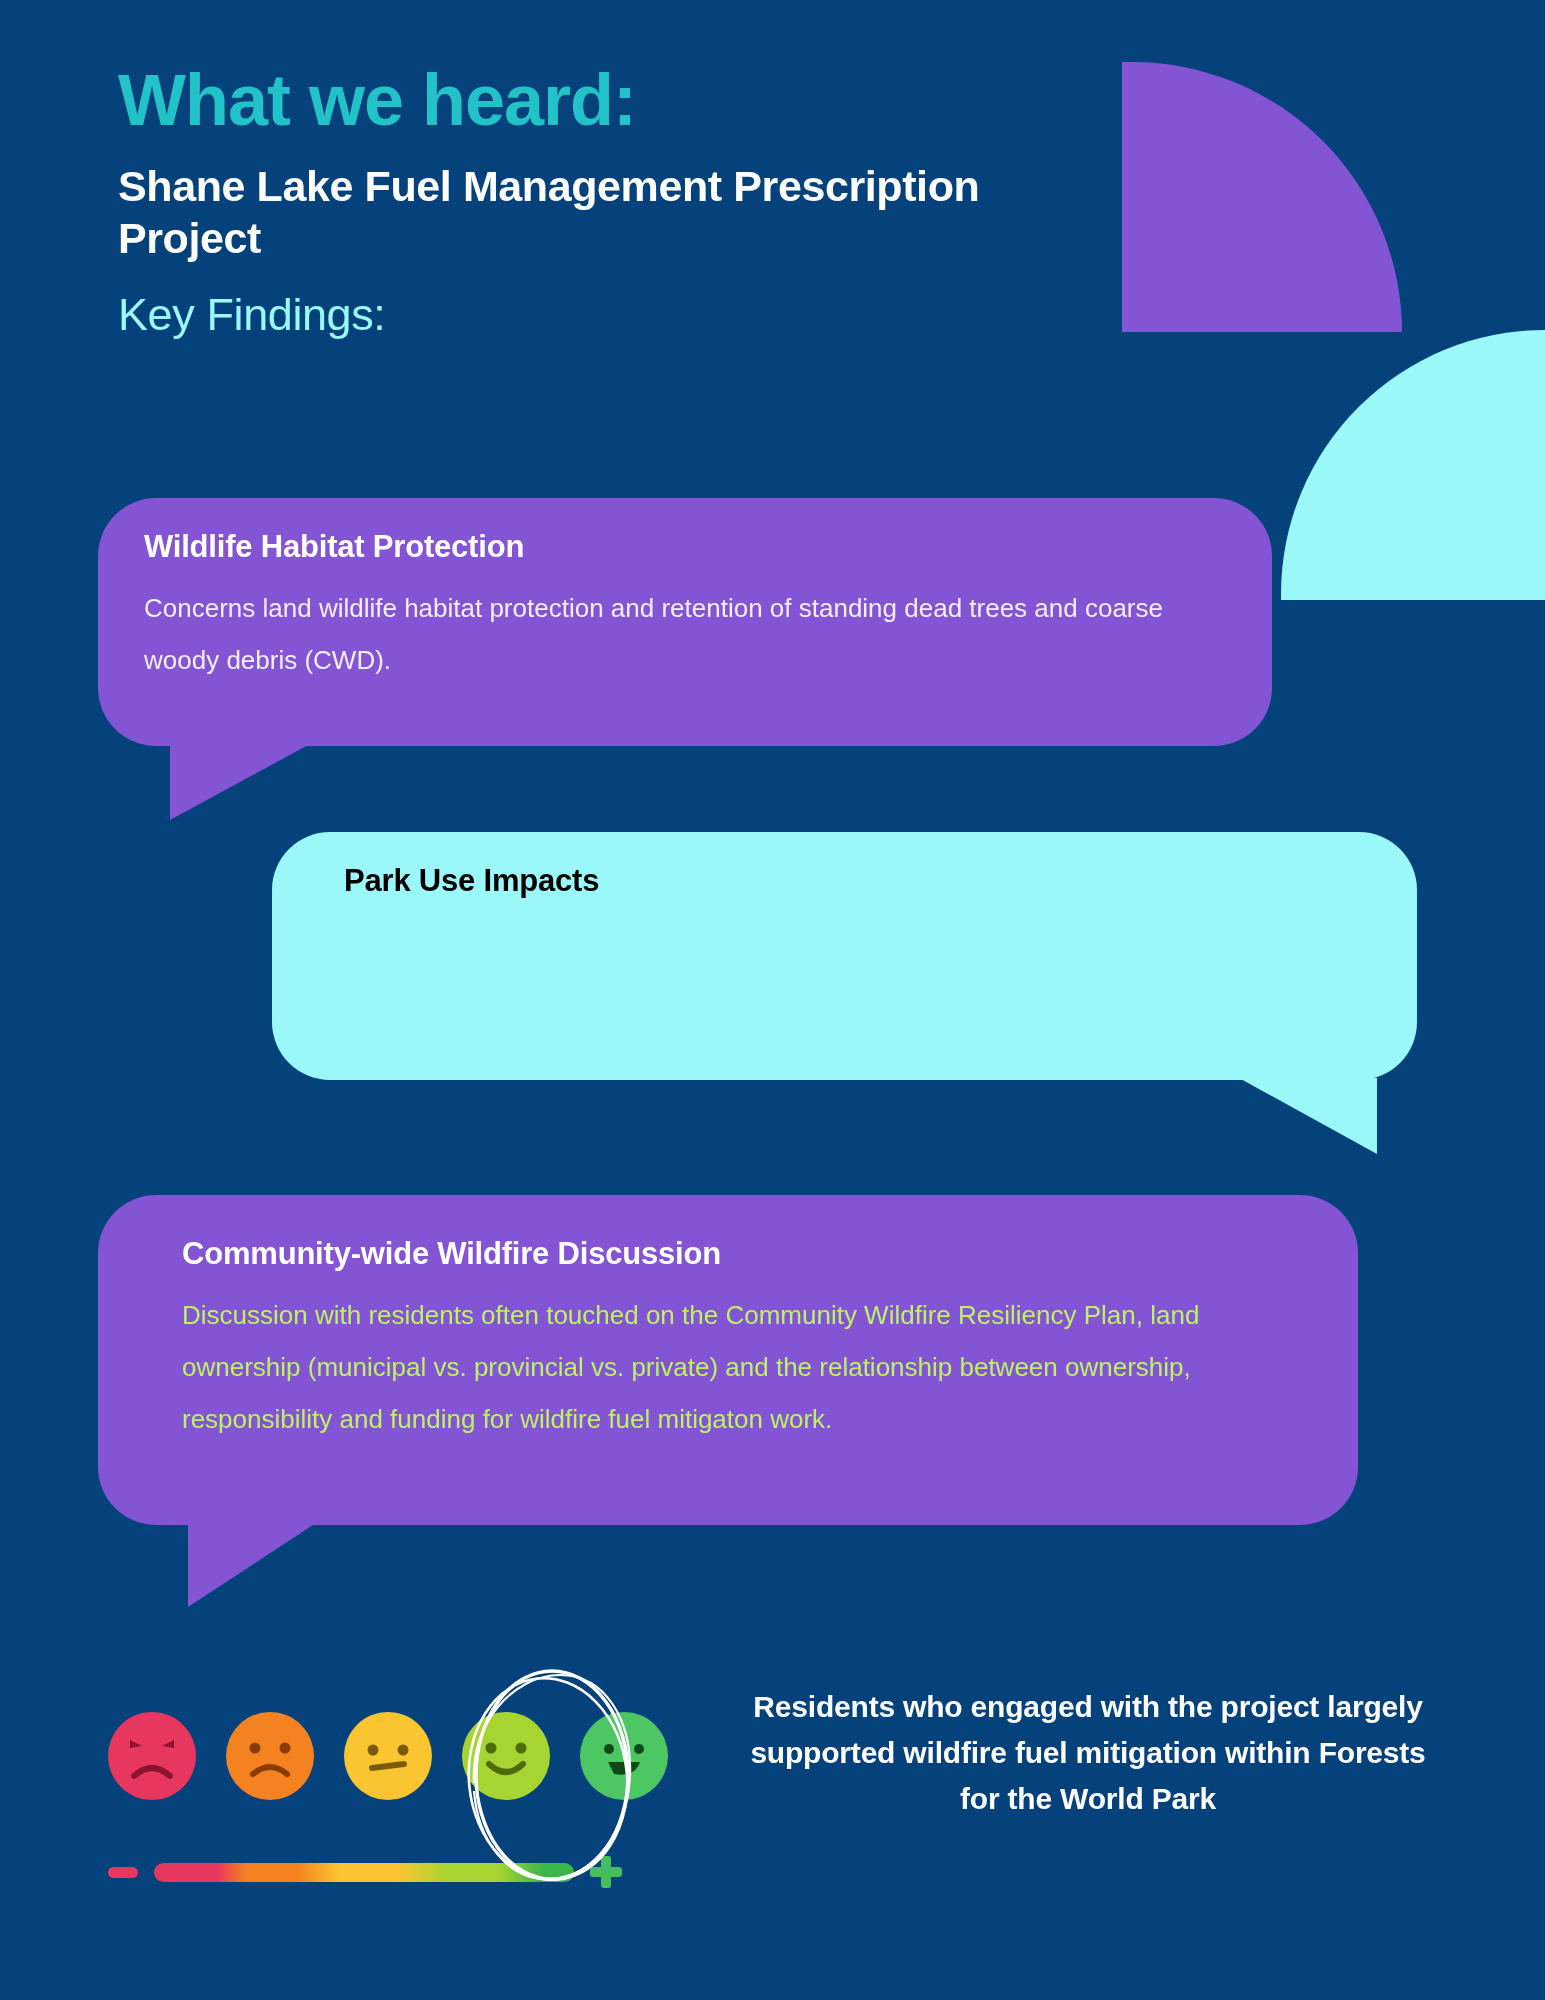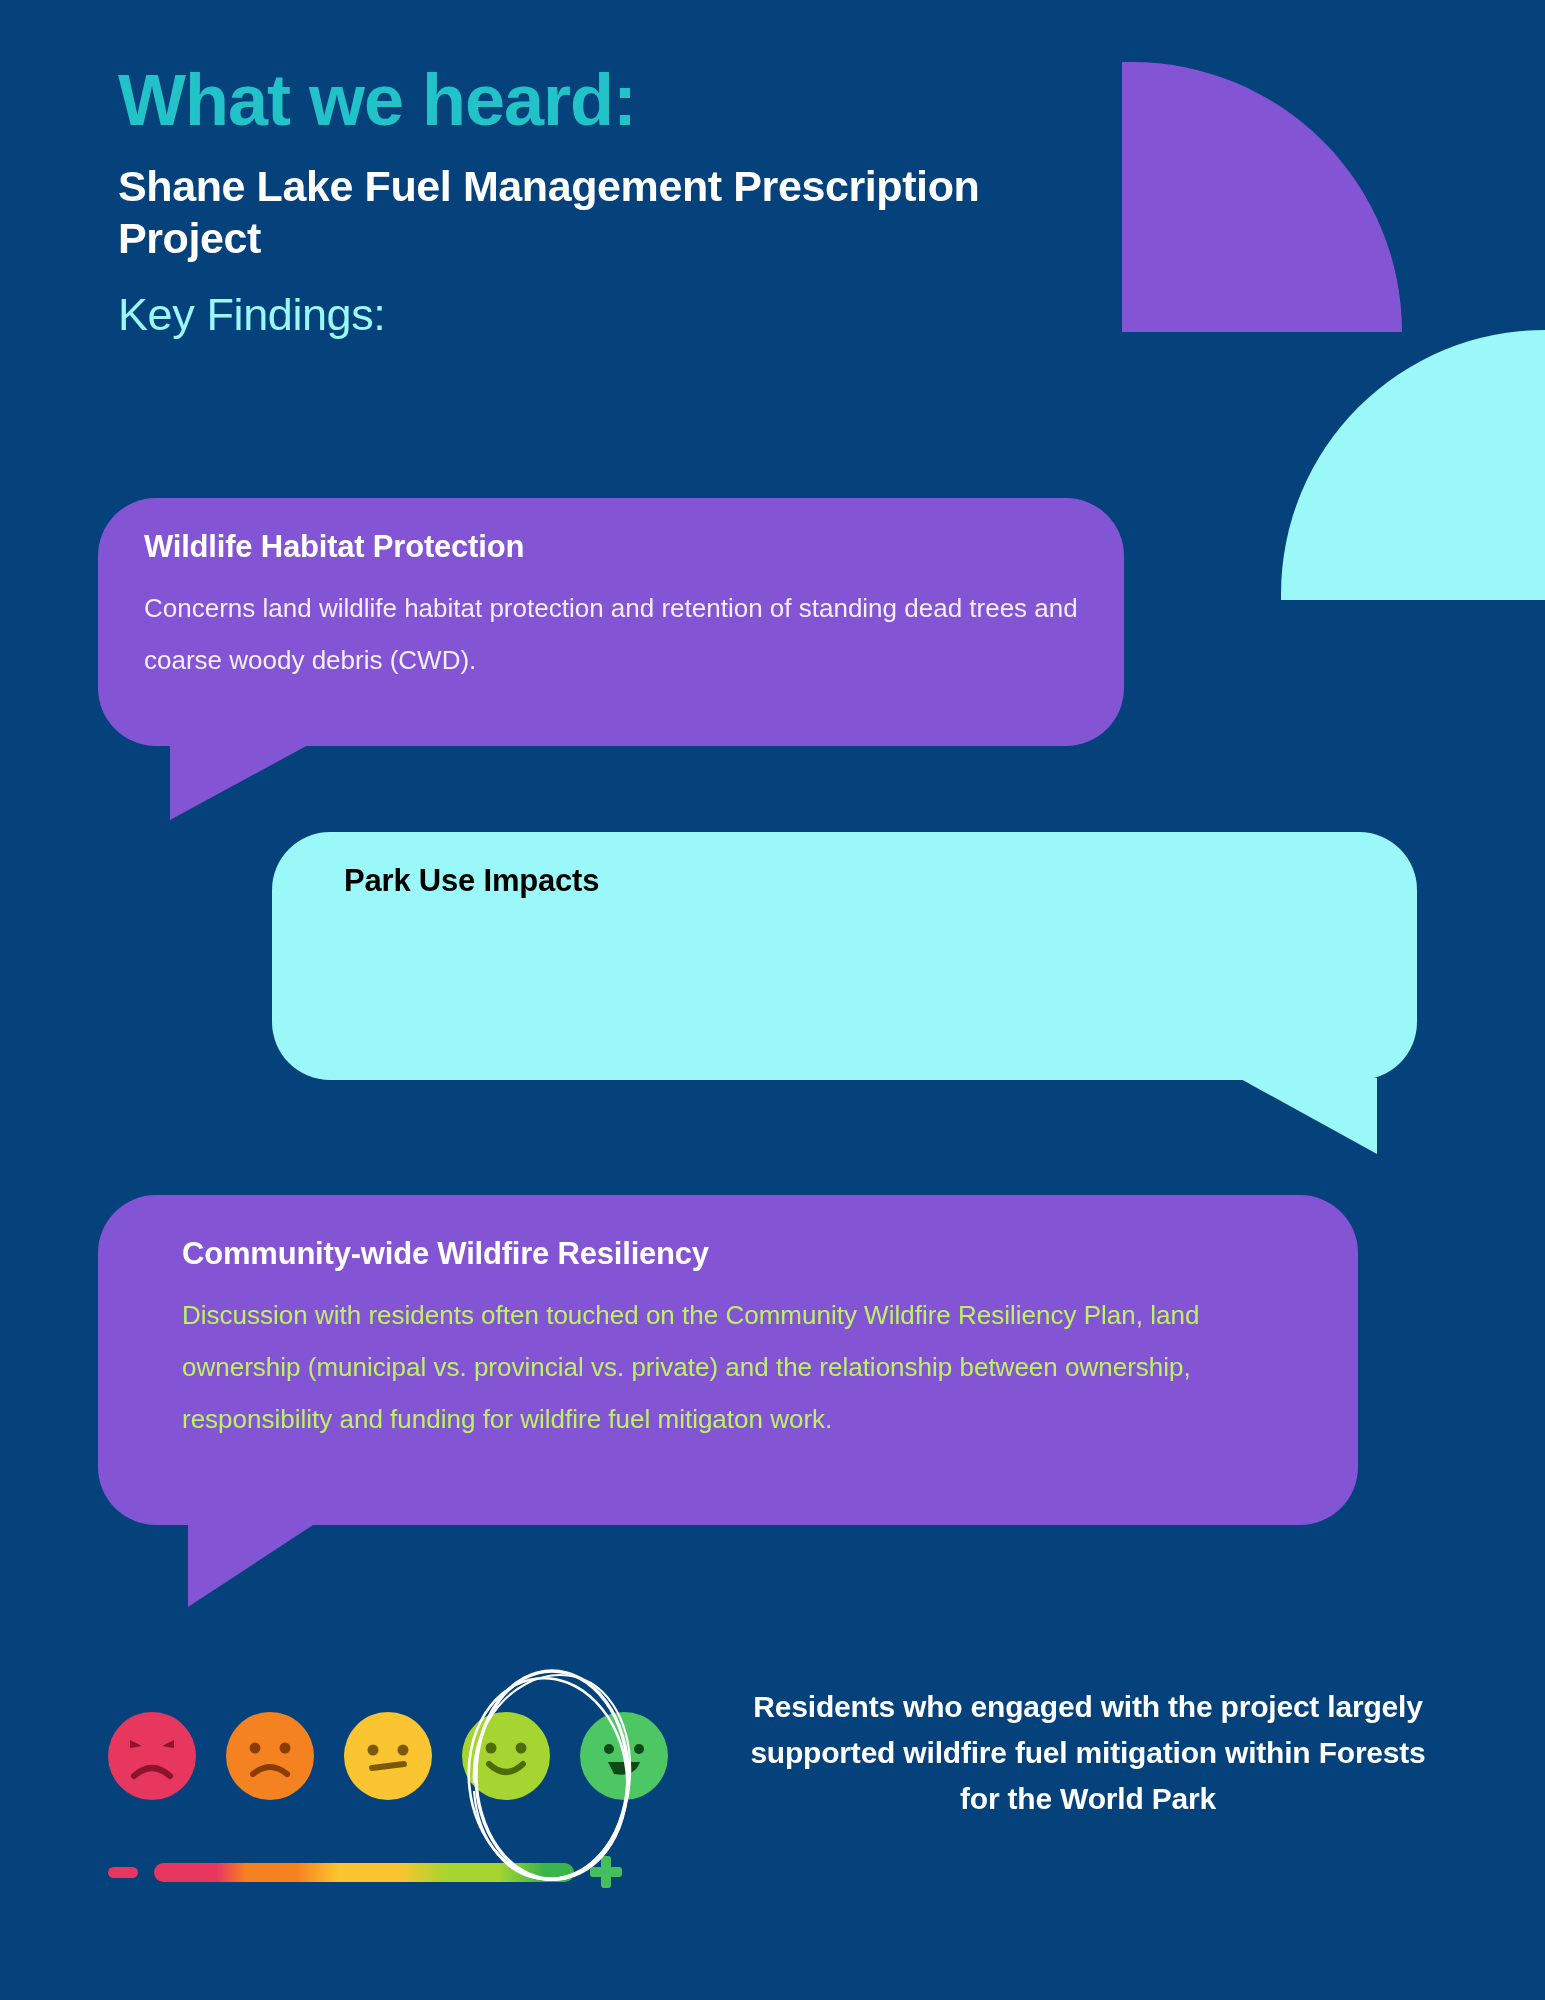--- a/index.html
+++ b/index.html
@@ -62,21 +62,21 @@
     margin-bottom:16px;
   }
   .bubble p{
     font-size:26px; line-height:52px; font-weight:normal;
   }
   .tail{
     position:absolute; width:0; height:0;
   }
 
   
-  #bubble1{ left:98px; top:498px; width:1026px; }
+  #bubble1{ left:98px; top:498px; width:1174px; }
   #bubble1 .body{ background:#8355d4; color:#fff; min-height:248px; }
   #bubble1 h3{ color:#ffffff; }
   #bubble1 p{ color:#f4eeff; }
   #bubble1 .tail{
     left:72px; bottom:-74px;
     border-left:0 solid transparent;
     border-right:140px solid transparent;
     border-top:76px solid #8355d4;
   }
 
@@ -179,21 +179,21 @@
 
   <div class="bubble" id="bubble2">
     <div class="body">
       <h3>Park Use Impacts</h3>
       <div class="tail"></div>
     </div>
   </div>
 
   <div class="bubble" id="bubble3">
     <div class="body">
-      <h3>Community-wide Wildfire Resiliency</h3>
+      <h3>Community-wide Wildfire Discussion</h3>
       <p>Discussion with residents often touched on the Community Wildfire Resiliency Plan, land ownership (municipal vs. provincial vs. private) and the relationship between ownership, responsibility and funding for wildfire fuel mitigaton work.</p>
       <div class="tail"></div>
     </div>
   </div>
 
   <div id="scale">
     <div class="faces">
 
       <div class="face" style="left:0px;">
         <svg viewBox="0 0 88 88" aria-hidden="true">

